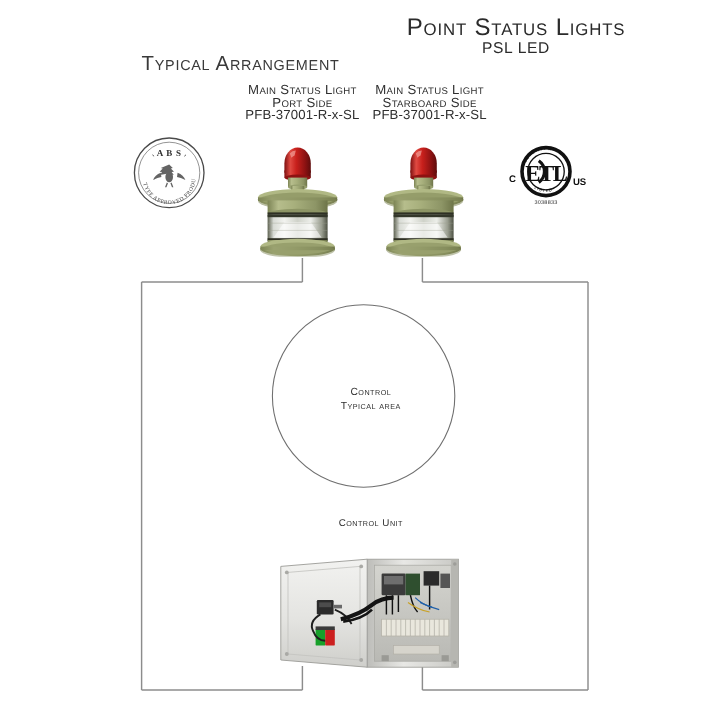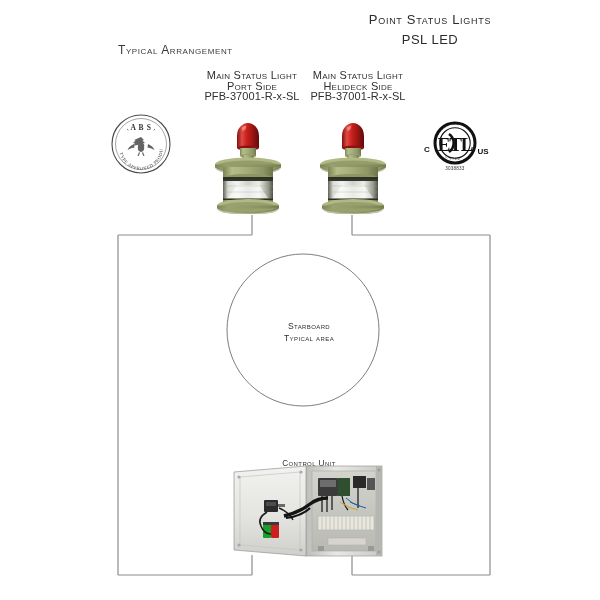--- a/index.html
+++ b/index.html
@@ -15,41 +15,41 @@
     overflow: hidden;
     font-family: "Liberation Sans", sans-serif;
     color: #231f20;
   }
   #main-title {
     position: absolute;
     left: 300px;
     top: 12px;
     width: 260px;
     text-align: center;
-    font-size: 13px;
+    font-size: 20px;
     font-variant: small-caps;
     letter-spacing: 0.7px;
     color: #2b2b2b;
     white-space: nowrap;
   }
   #sub-title {
     position: absolute;
     left: 300px;
     top: 32px;
     width: 260px;
     text-align: center;
     font-size: 13px;
     letter-spacing: 0.5px;
     color: #2b2b2b;
   }
   #arrangement-label {
     position: absolute;
     left: 118px;
     top: 43px;
-    font-size: 12px;
+    font-size: 17px;
     font-variant: small-caps;
     letter-spacing: 0.6px;
     color: #3a3a3a;
     white-space: nowrap;
   }
 
   
   .light-caption {
     position: absolute;
     width: 110px;
@@ -133,21 +133,20 @@
   
   #control-caption {
     position: absolute;
     left: 244px;
     top: 430px;
     width: 130px;
     text-align: center;
     font-size: 8.2px;
     line-height: 11.5px;
     color: #2f2f2f;
-    margin-top: 28px;
   }
   #control-caption .c1 {
     display: block;
     font-variant: small-caps;
     letter-spacing: 0.4px;
   }
   #control-caption .c2 { display: block; letter-spacing: 0.2px; }
 
   #control-unit {
     position: absolute;
@@ -167,21 +166,21 @@
   <div id="arrangement-label">Typical Arrangement</div>
 
   <div class="light-caption" id="caption-port">
     <span class="l1">Main Status Light</span>
     <span class="l2">Port Side</span>
     <span class="l3">PFB-37001-R-x-SL</span>
   </div>
 
   <div class="light-caption" id="caption-stbd">
     <span class="l1">Main Status Light</span>
-    <span class="l2">Helideck Side</span>
+    <span class="l2">Starboard Side</span>
     <span class="l3">PFB-37001-R-x-SL</span>
   </div>
 
   <svg class="status-light" id="light-port" viewBox="0 0 96 108">
     <defs>
       <linearGradient id="domeG" x1="0" y1="0" x2="1" y2="0">
         <stop offset="0%" stop-color="#7e1010"></stop>
         <stop offset="22%" stop-color="#e04a42"></stop>
         <stop offset="45%" stop-color="#c8201c"></stop>
         <stop offset="78%" stop-color="#8d1212"></stop>
@@ -330,21 +329,21 @@
       <path d="M252 30 V10"></path>
 
       <path d="M152 370 V350"></path>
       <path d="M252 370 V350"></path>
     </g>
 
     <circle cx="203" cy="125" r="76" fill="none" stroke="#6f6f6f" stroke-width="0.9"></circle>
   </svg>
 
   <div id="helideck-label">
-    <span>Starboard</span>
+    <span>Control</span>
     <span>Typical area</span>
   </div>
 
   <div id="control-caption">
     <span class="c1">Control Unit</span>
   </div>
 
   <svg id="control-unit" viewBox="0 0 175 110">
     <defs>
       <linearGradient id="doorG" x1="0" y1="0" x2="0" y2="1">

